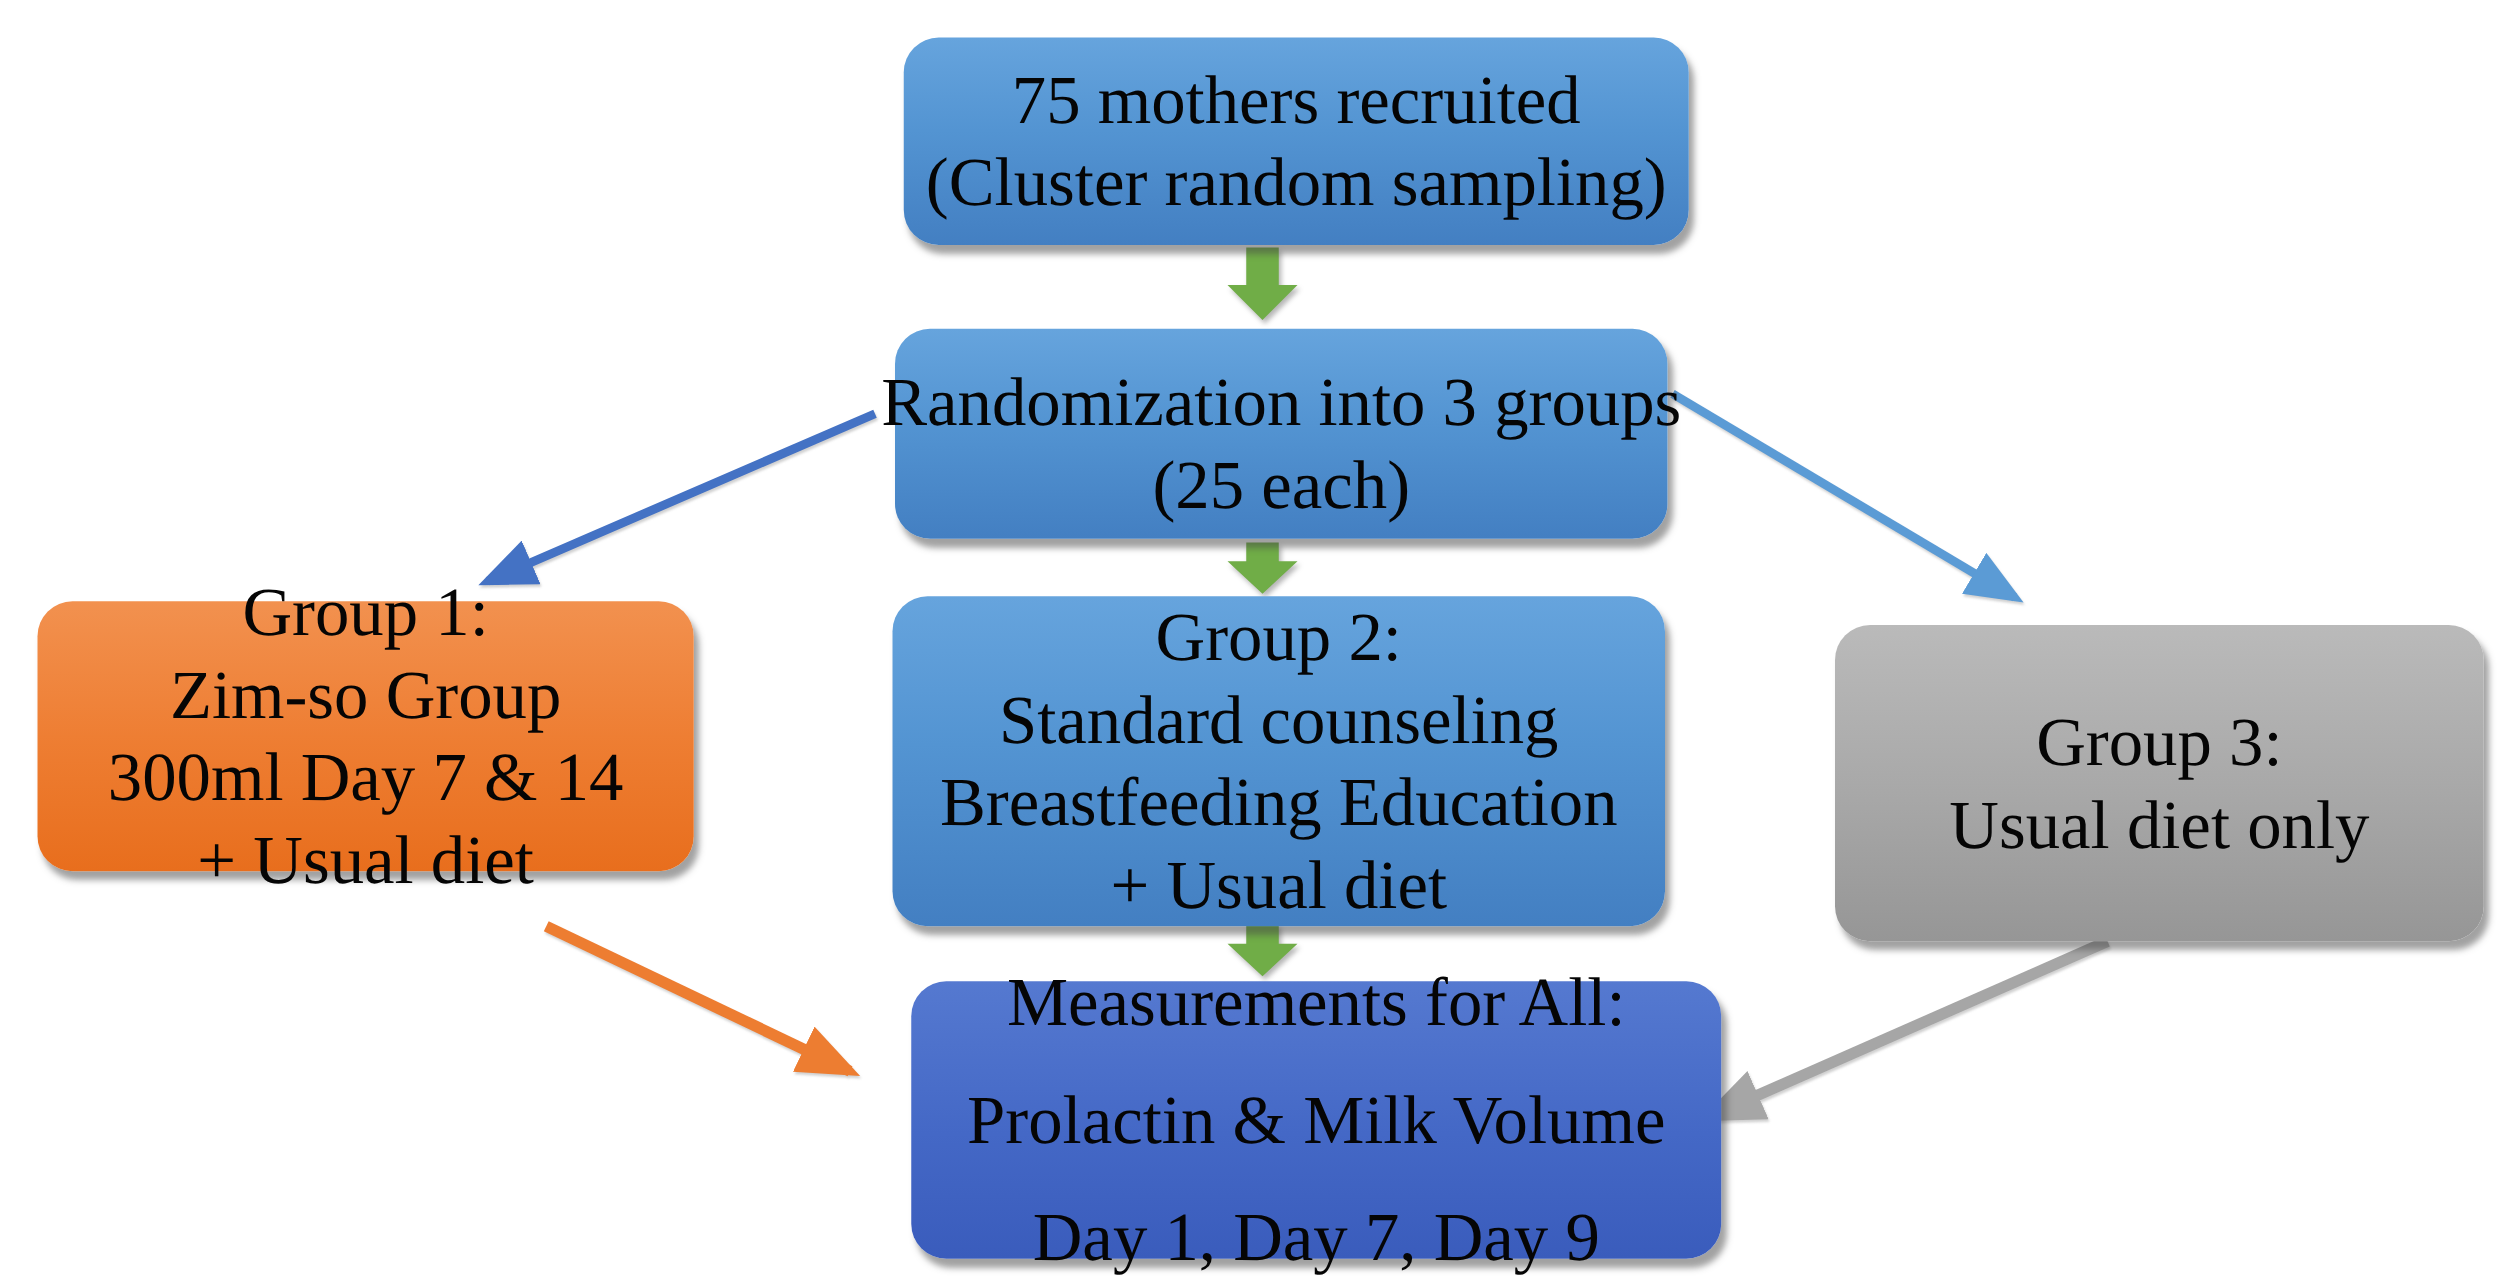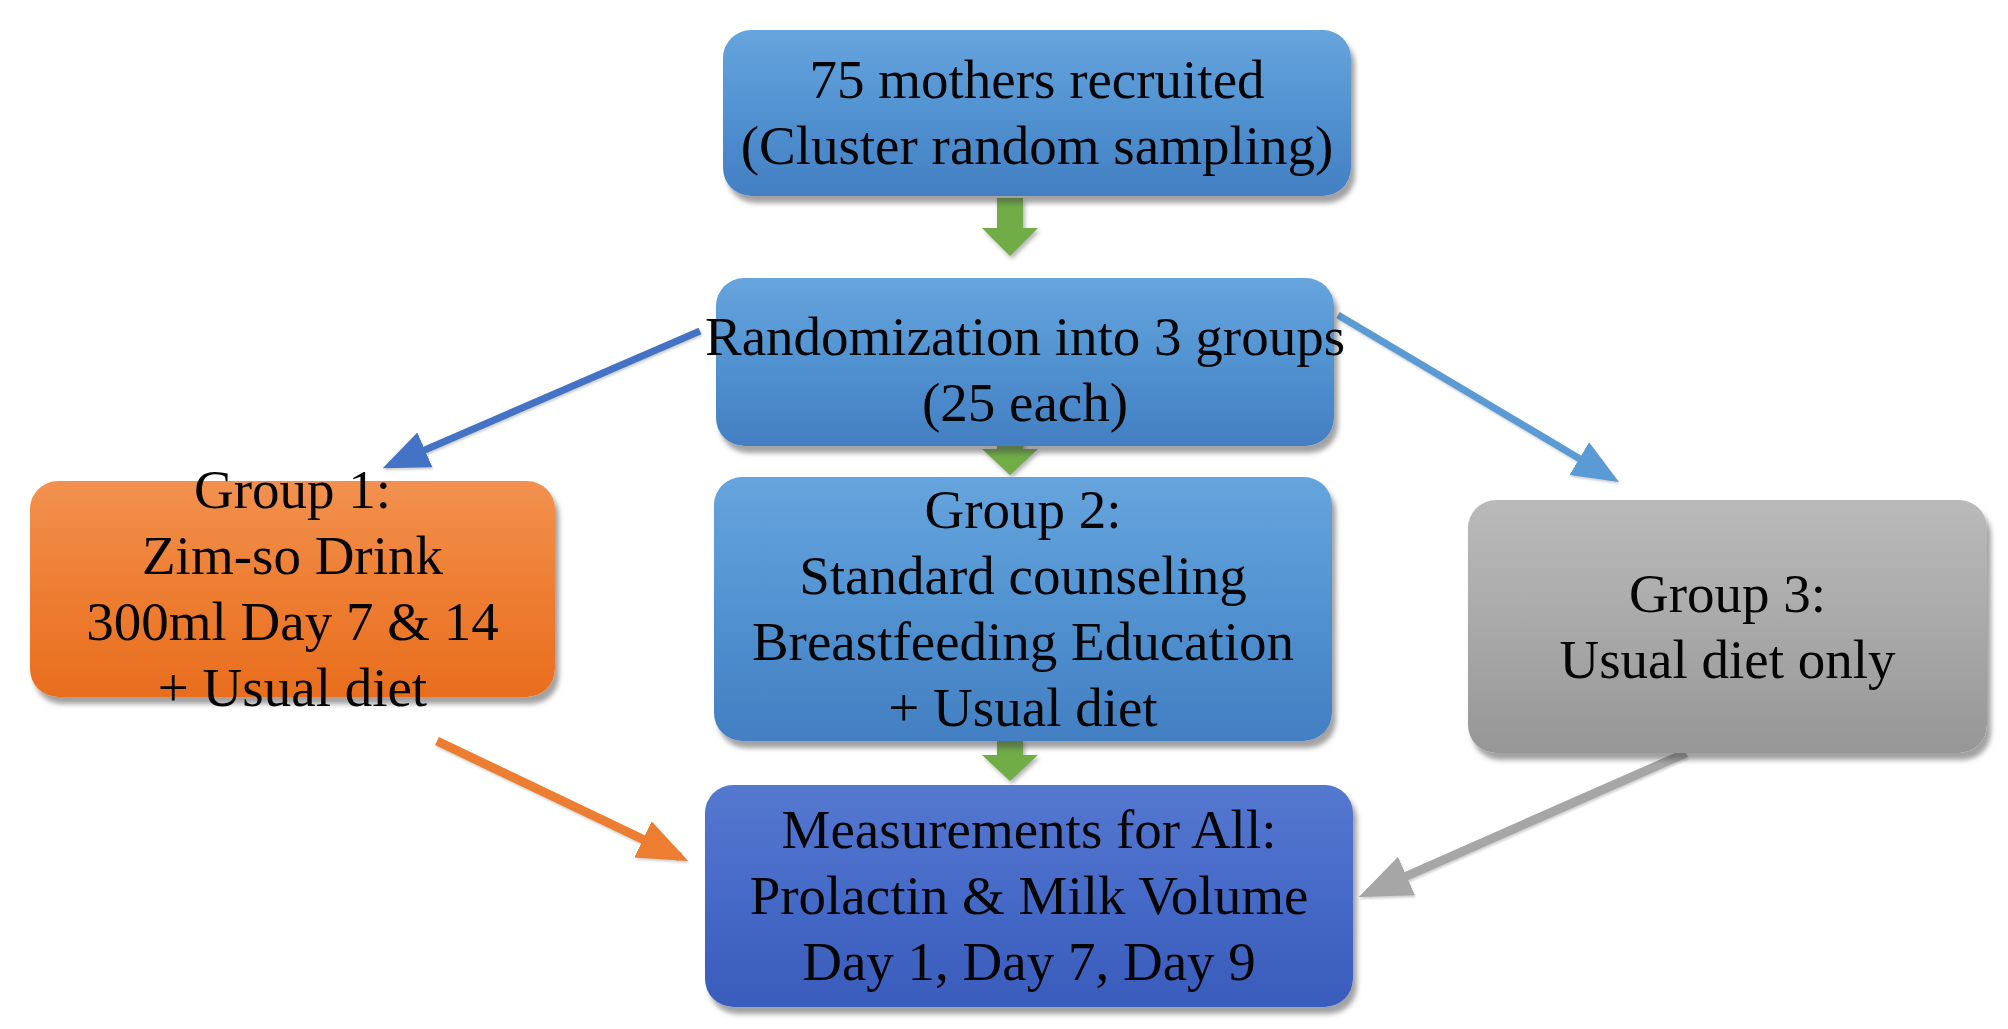--- a/index.html
+++ b/index.html
@@ -45,27 +45,27 @@
   .fill-royal {
     background: linear-gradient(180deg, #5579d0 0%, #4468c6 55%, #3a5cbc 100%);
   }
   .fill-orange {
     background: linear-gradient(180deg, #f2914f 0%, #ee7e33 50%, #e86e1d 100%);
   }
   .fill-gray {
     background: linear-gradient(180deg, #bababa 0%, #a9a9a9 50%, #969696 100%);
   }
   .node-recruited     { left: 723px;  top: 30px;  width: 628px; height: 166px; }
-  .node-randomization { left: 716px;  top: 278px; width: 618px; height: 168px;
+  .node-randomization { left: 716px;  top: 263px; width: 618px; height: 168px;
                         justify-content: flex-start; padding-top: 26px;
                         box-sizing: border-box; }
   .node-group1        { left: 30px;   top: 481px; width: 525px; height: 216px; }
   .node-group2        { left: 714px;  top: 477px; width: 618px; height: 264px; }
   .node-group3        { left: 1468px; top: 500px; width: 519px; height: 253px; }
-  .node-measurements  { left: 705px;  top: 785px; width: 648px; height: 222px; }
+  .node-measurements  { left: 729px;  top: 785px; width: 648px; height: 222px; gap: 28px; }
   .green-arrow {
     filter: drop-shadow(2px 3px 2px rgba(90, 90, 90, 0.45));
   }
   .conn-line {
     filter: drop-shadow(1px 2px 1px rgba(120, 120, 120, 0.35));
   }
 </style>
 </head>
 <body>
 
@@ -107,21 +107,21 @@
     <div class="line">(Cluster random sampling)</div>
   </div>
 
   <div class="node fill-blue node-randomization">
     <div class="line">Randomization into 3 groups</div>
     <div class="line">(25 each)</div>
   </div>
 
   <div class="node fill-orange node-group1">
     <div class="line">Group 1:</div>
-    <div class="line">Zim-so Drink</div>
+    <div class="line">Zim-so Group</div>
     <div class="line">300ml Day 7 &amp; 14</div>
     <div class="line">+ Usual diet</div>
   </div>
 
   <div class="node fill-blue node-group2">
     <div class="line">Group 2:</div>
     <div class="line">Standard counseling</div>
     <div class="line">Breastfeeding Education</div>
     <div class="line">+ Usual diet</div>
   </div>

